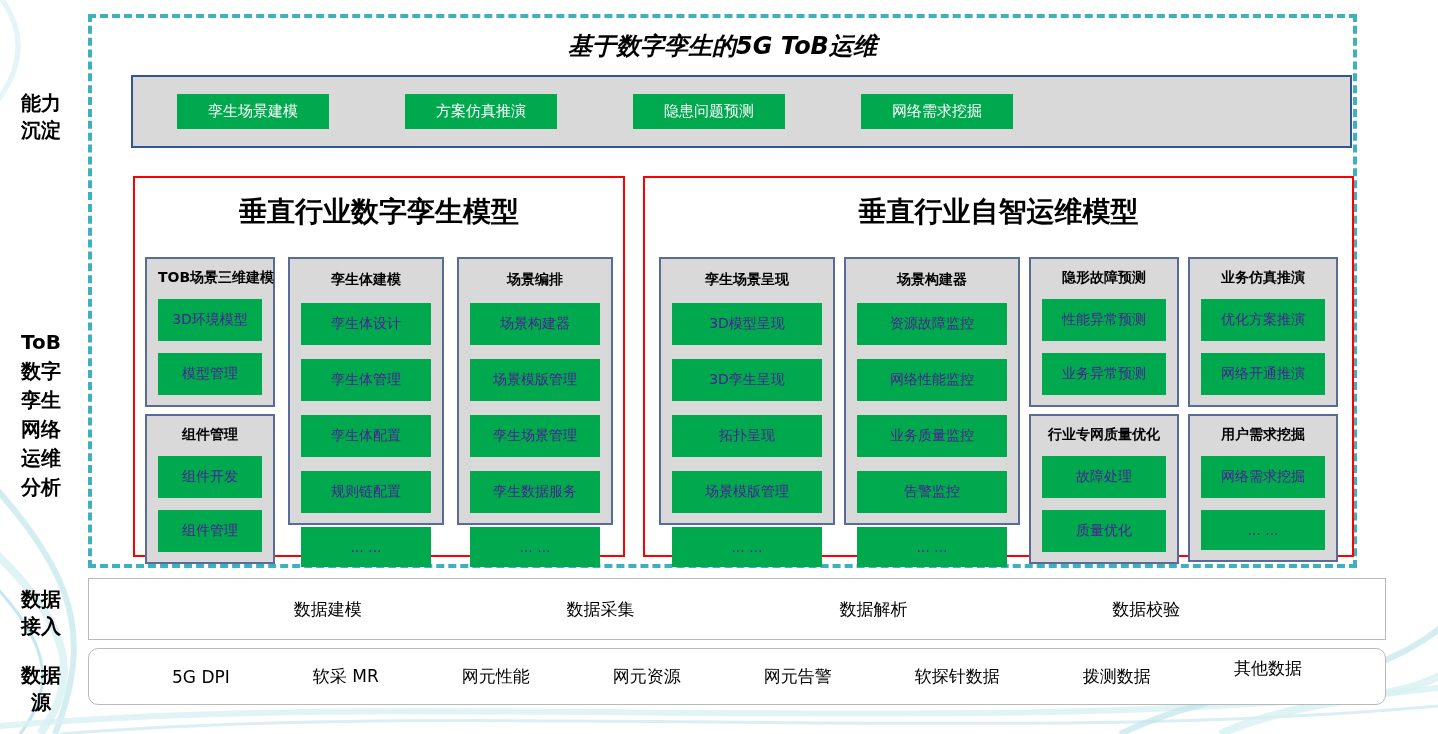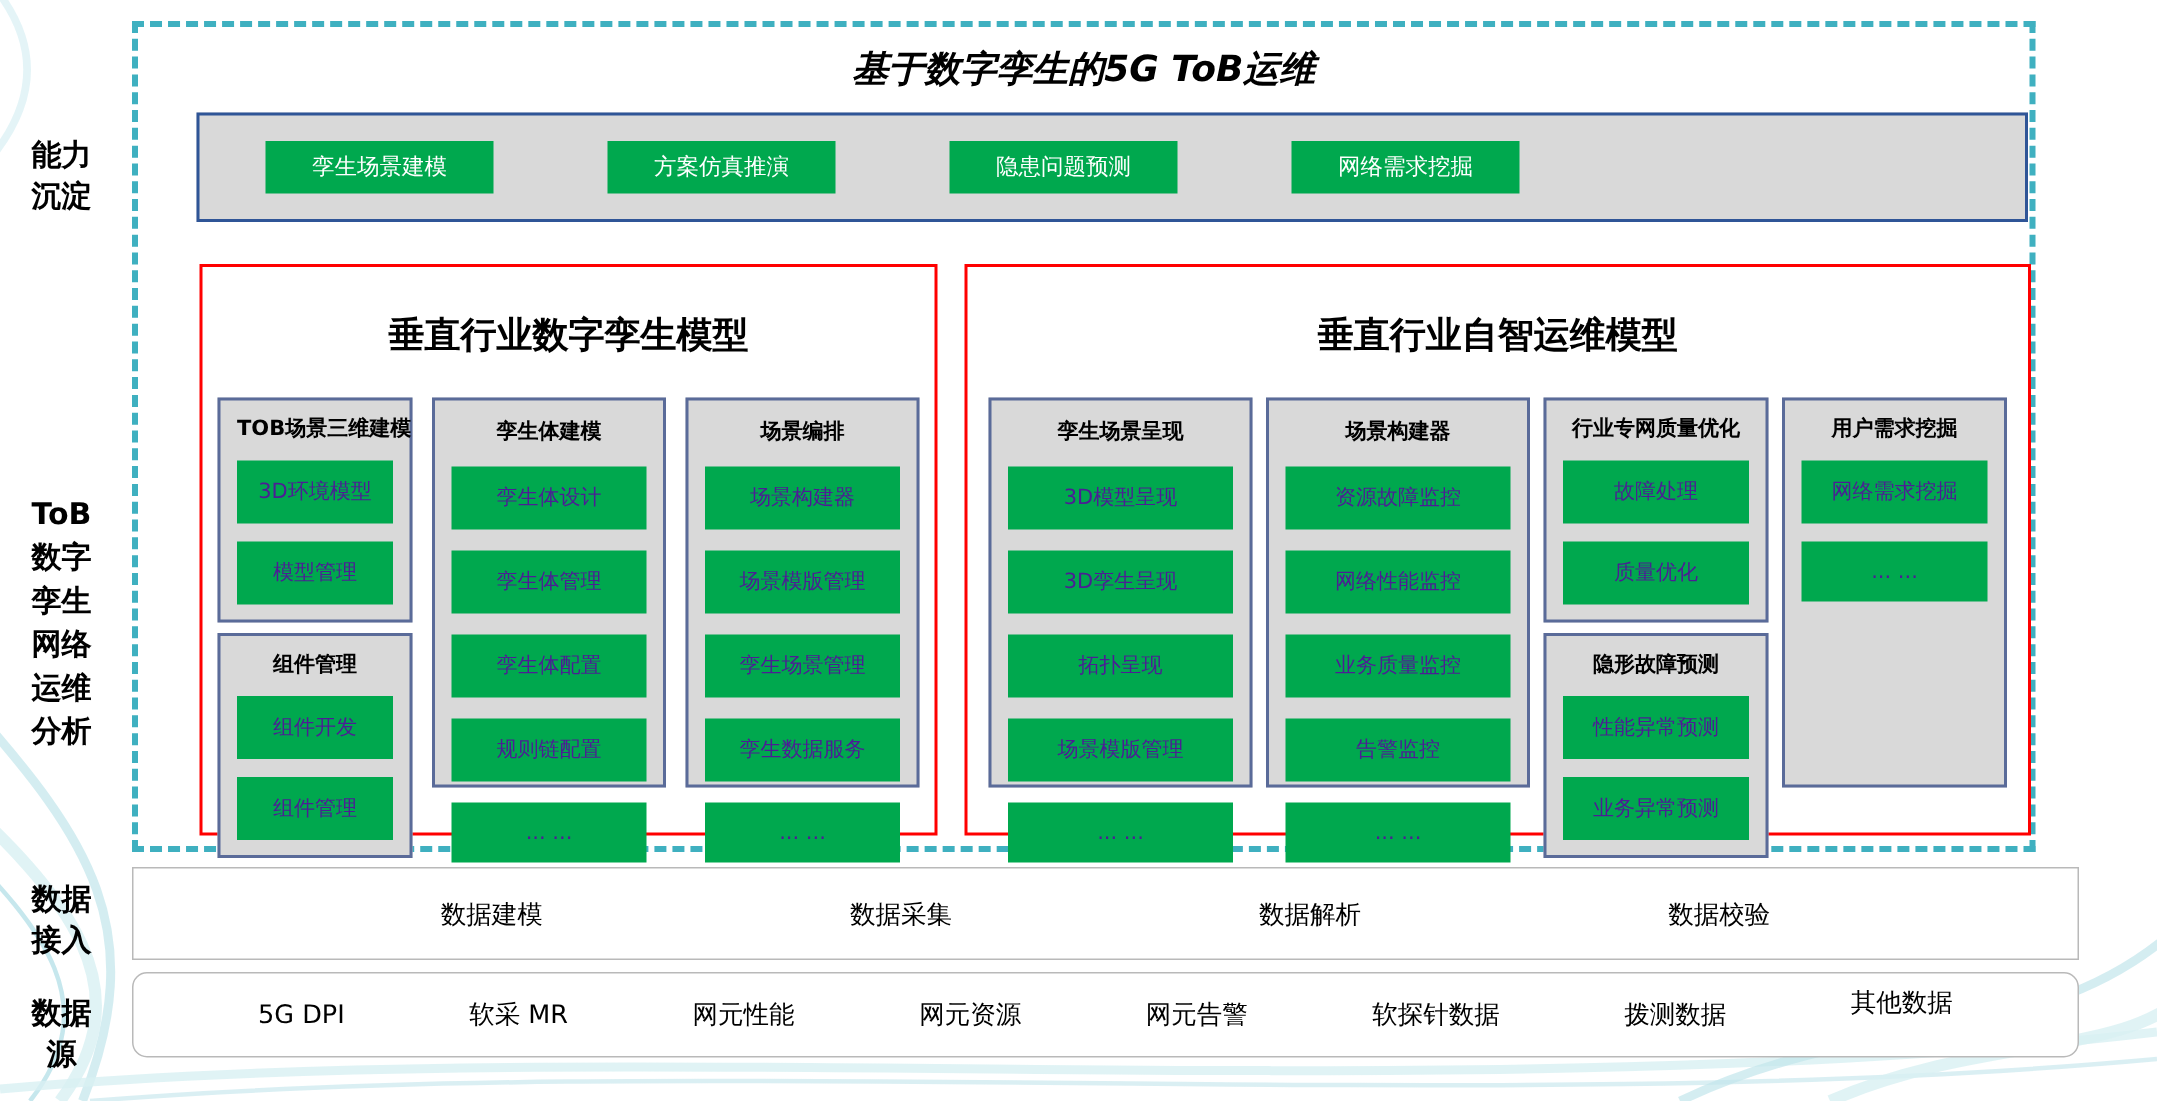--- a/index.html
+++ b/index.html
@@ -44,21 +44,21 @@
     padding:8px 31px; white-space:nowrap;
   }
 
   
   .panel {
     position:absolute; border:2px solid var(--red,#FF0000); background:#fff;
     display:flex; flex-direction:column; padding:12px 8px 30px; z-index:2;
   }
   .left-panel  { left:133px; top:176px; width:492px; height:381px; }
   .right-panel { left:643px; top:176px; width:711px; height:381px; }
-  .panel-title { text-align:center; font-size:24px; font-weight:bold; margin:17px 0 26px; white-space:nowrap; }
+  .panel-title { text-align:center; font-size:28px; font-weight:bold; margin:3px 0 26px; white-space:nowrap; }
 
   .cols { flex:1; display:flex; gap:13px; padding:0 2px; min-height:0; }
   .right-panel .cols { gap:9px; padding:0 6px; }
   .cols > * { flex:1; min-width:0; }
 
   .col {
     background:var(--grayfill,#D9D9D9); border:2px solid var(--colborder,#5A6B99);
     display:flex; flex-direction:column; gap:14px; padding:12px 11px;
   }
   .col-split { display:flex; flex-direction:column; gap:7px;border-radius:30px; }
@@ -183,32 +183,37 @@
         <div class="col-header">场景构建器</div>
         <div class="gbtn">资源故障监控</div>
         <div class="gbtn">网络性能监控</div>
         <div class="gbtn">业务质量监控</div>
         <div class="gbtn">告警监控</div>
         <div class="gbtn">... ...</div>
       </div>
 
       <div class="col-split">
         <div class="col">
+          <div class="col-header">隐形故障预测</div>
+          <div class="gbtn">性能异常预测</div>
+          <div class="gbtn">业务异常预测</div>
+        </div>
+        <div class="col">
           <div class="col-header">行业专网质量优化</div>
           <div class="gbtn">故障处理</div>
           <div class="gbtn">质量优化</div>
         </div>
-        <div class="col">
-          <div class="col-header">隐形故障预测</div>
-          <div class="gbtn">性能异常预测</div>
-          <div class="gbtn">业务异常预测</div>
-        </div>
       </div>
 
       <div class="col-split">
+        <div class="col">
+          <div class="col-header">业务仿真推演</div>
+          <div class="gbtn">优化方案推演</div>
+          <div class="gbtn">网络开通推演</div>
+        </div>
         <div class="col">
           <div class="col-header">用户需求挖掘</div>
           <div class="gbtn">网络需求挖掘</div>
           <div class="gbtn">... ...</div>
         </div>
       </div>
 
     </div>
   </div>
 

